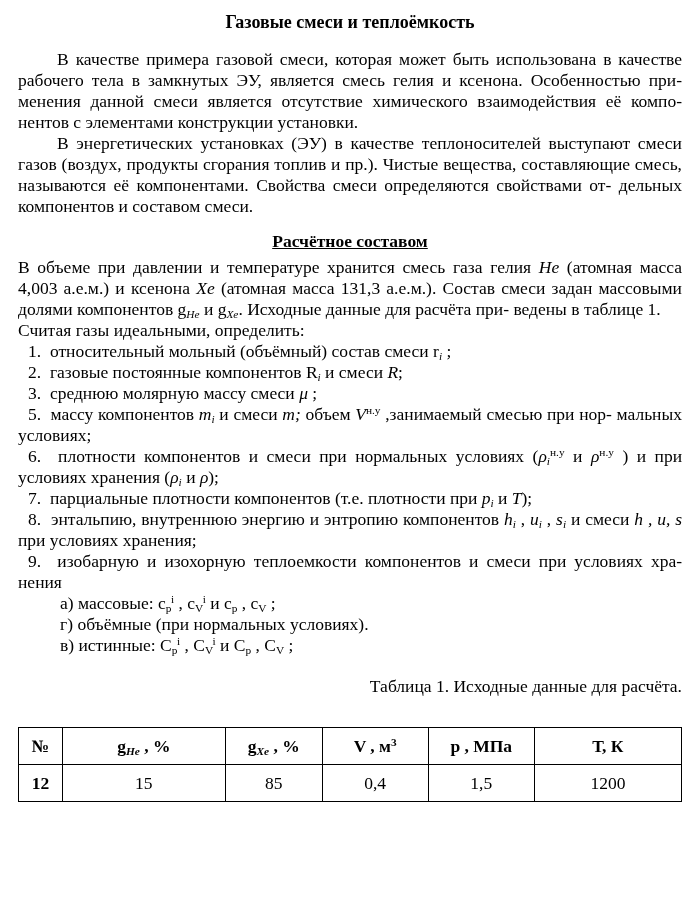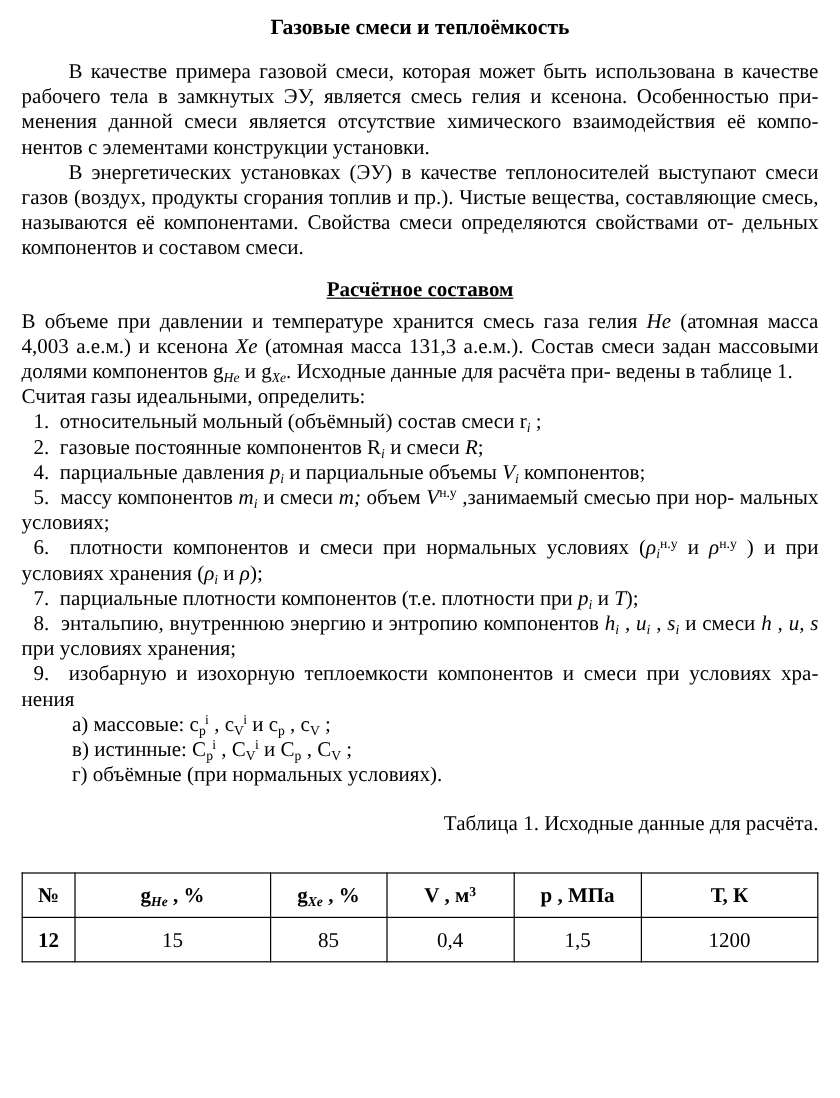--- a/index.html
+++ b/index.html
@@ -66,32 +66,32 @@
   <p class="para indent">В энергетических установках (ЭУ) в качестве теплоносителей выступают смеси газов (воздух, продукты сгорания топлив и пр.). Чистые вещества, составляющие смесь, называются её компонентами. Свойства смеси определяются свойствами от- дельных компонентов и составом смеси.</p>
 
   <h2 class="section-heading">Расчётное составом</h2>
 
   <p class="para">В объеме при давлении и температуре хранится смесь газа гелия  <i>He</i> (атомная масса 4,003 а.е.м.) и ксенона <i>Xe</i> (атомная масса 131,3 а.е.м.). Состав смеси задан массовыми долями компонентов g<sub><i>He</i></sub> и g<sub><i>Xe</i></sub>. Исходные данные для расчёта при- ведены в таблице 1.</p>
   <p class="lead">Считая газы идеальными, определить:</p>
 
   <div class="list">
     <div class="item">1.&nbsp; относительный мольный (объёмный) состав смеси r<sub><i>i</i></sub> ;</div>
     <div class="item">2.&nbsp; газовые постоянные компонентов R<sub><i>i</i></sub> и смеси <i>R</i>;</div>
-    <div class="item">4.&nbsp; парциальные давления <i>p<sub>i</sub></i> и парциальные объемы <i>V<sub>i</sub></i> компонентов;</div>
+    <div class="item">3.&nbsp; среднюю молярную массу смеси <i>μ</i> ;</div>
     <div class="item">5.&nbsp; массу компонентов <i>m<sub>i</sub></i> и смеси <i>m;</i> объем <i>V</i><sup>н.у</sup> ,занимаемый смесью при нор- мальных условиях;</div>
     <div class="item">6.&nbsp; плотности компонентов и смеси при нормальных условиях (<i>ρ<sub>i</sub></i><sup>н.у</sup> и  <i>ρ</i><sup>н.у</sup> )  и при условиях хранения (<i>ρ<sub>i</sub></i> и <i>ρ</i>);</div>
     <div class="item">7.&nbsp; парциальные плотности компонентов (т.е. плотности при <i>p<sub>i</sub></i> и <i>T</i>);</div>
     <div class="item">8.&nbsp; энтальпию, внутреннюю энергию и энтропию компонентов <i>h<sub>i</sub></i> , <i>u<sub>i</sub></i> , <i>s<sub>i</sub></i> и смеси <i>h , u, s</i> при условиях хранения;</div>
     <div class="item">9.&nbsp; изобарную и изохорную теплоемкости компонентов и смеси при условиях хра- нения</div>
   </div>
 
   <div class="sublist">
     <div class="subitem">а) массовые: c<sub>p</sub><sup>i</sup> , c<sub>V</sub><sup>i</sup> и c<sub>p</sub> , c<sub>V</sub> ;</div>
+    <div class="subitem">г) объёмные (при нормальных условиях).</div>
     <div class="subitem">в) истинные: C<sub>p</sub><sup>i</sup> , C<sub>V</sub><sup>i</sup> и  C<sub>p</sub> , C<sub>V</sub> ;</div>
-    <div class="subitem">г) объёмные (при нормальных условиях).</div>
   </div>
 
   <p class="caption">Таблица 1. Исходные данные для расчёта.</p>
 
   <table class="data">
     <colgroup>
       <col class="c-num">
         <col class="c-ghe">
         <col class="c-gxe">
       <col class="c-v">

